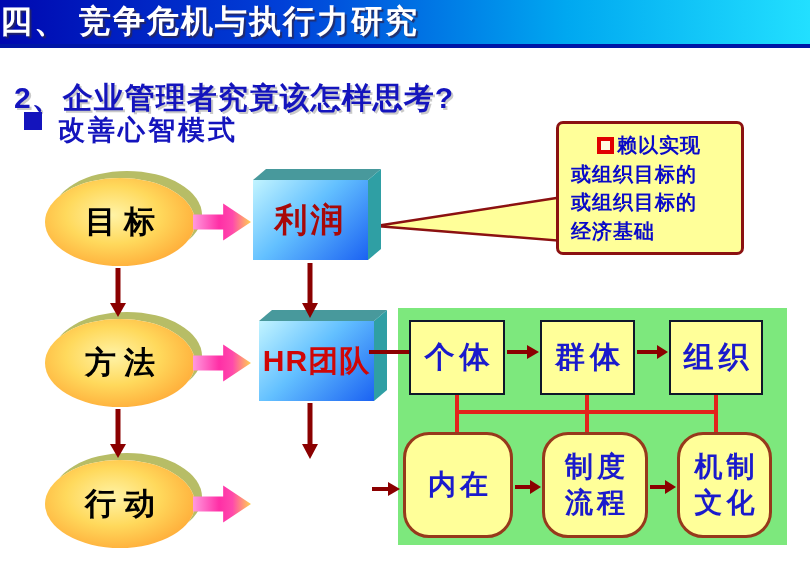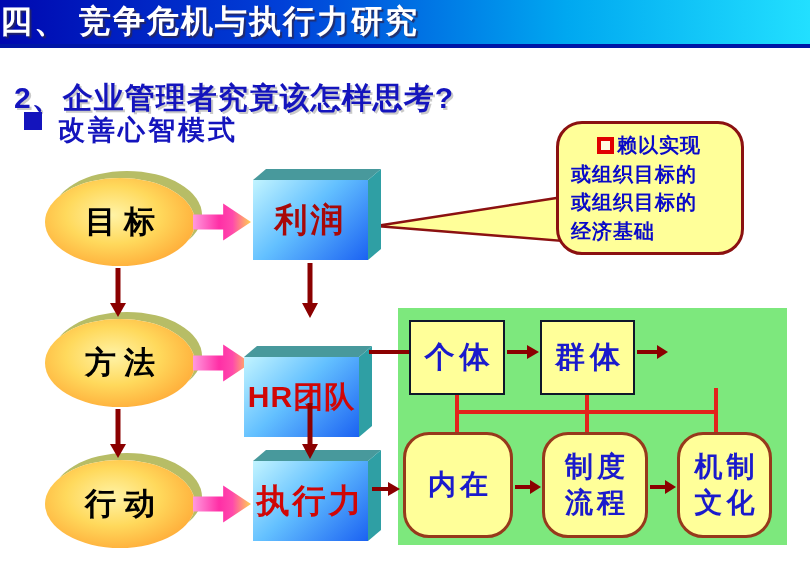--- a/index.html
+++ b/index.html
@@ -43,29 +43,29 @@
   
   .box3d{position:absolute;width:115px;height:80px;
          background:linear-gradient(135deg,#c2f4ff 0%,#63c0ff 45%,#1b62f2 100%);
          display:flex;align-items:center;justify-content:center;}
   .box3d::before{content:"";position:absolute;left:0;top:-11px;width:128px;height:11px;
          background:#48999c;clip-path:polygon(0 100%,13px 0,100% 0,calc(100% - 0px) 0,115px 100%);}
   .box3d::after{content:"";position:absolute;right:-13px;top:-11px;width:13px;height:91px;
          background:#2f9fa4;clip-path:polygon(0 11px,100% 0,100% calc(100% - 11px),0 100%);}
   .box3d span{font-size:33px;font-weight:bold;letter-spacing:3px;}
   #box3d-0{left:253px;top:180px;}
-  #box3d-1{left:244px;top:321px;margin-top:36px;}
+  #box3d-1{left:259px;top:321px;}
   #box3d-2{left:253px;top:461px;}
   #box3d-0 span{color:#a80808;}
   #box3d-1 span{color:#d00606;font-size:30px;letter-spacing:1px;}
   #box3d-2 span{color:#d00606;}
 
   
   .bubble{position:absolute;left:556px;top:121px;width:188px;height:134px;
-         background:#ffff99;border:3px solid #8b1111;border-radius:26px;
+         background:#ffff99;border:3px solid #8b1111;border-radius:7px;
          box-sizing:border-box;padding:7px 8px 6px 12px;
          font-family:"Liberation Serif",serif;font-size:20px;font-weight:bold;
          color:#0a0ac8;line-height:1.43;letter-spacing:1px;}
   .cl-first{display:flex;align-items:center;padding-left:26px;}
   .cl-bullet{display:inline-block;width:9px;height:9px;border:4px solid #e00000;
          background:#fffbe2;margin-right:3px;}
 
   
   .panel{position:absolute;left:398px;top:308px;width:389px;height:237px;background:#7de87d;}
 
@@ -129,39 +129,39 @@
   <div class="pink-arrow" id="parrow-0"></div>
   <div class="pink-arrow" id="parrow-1"></div>
   <div class="pink-arrow" id="parrow-2"></div>
 
   <div class="box3d" id="box3d-0">
       <span>利润</span>
     </div>
   <div class="box3d" id="box3d-1">
       <span>HR团队</span>
     </div>
-  <div class="box3d" id="box3d-2">
-      <span>执行力</span>
-    </div>
 
   <div class="bubble">
     <div class="cl-first">
       <span class="cl-bullet"></span>
       <span>赖以实现</span>
     </div>
     <div>或组织目标的</div>
     <div>或组织目标的</div>
     <div>经济基础</div>
   </div>
 
   <div class="ybox" id="ybox-0">
       <span>个体</span>
     </div>
   <div class="ybox" id="ybox-1">
       <span>群体</span>
+    </div>
+  <div class="ybox" id="ybox-2">
+      <span>组织</span>
     </div>
 
   <div class="rbox" id="rbox-0">
     <span>内在</span>
   </div>
   <div class="rbox" id="rbox-1">
     <span>制度</span>
     <span>流程</span>
   </div>
   <div class="rbox" id="rbox-2">

